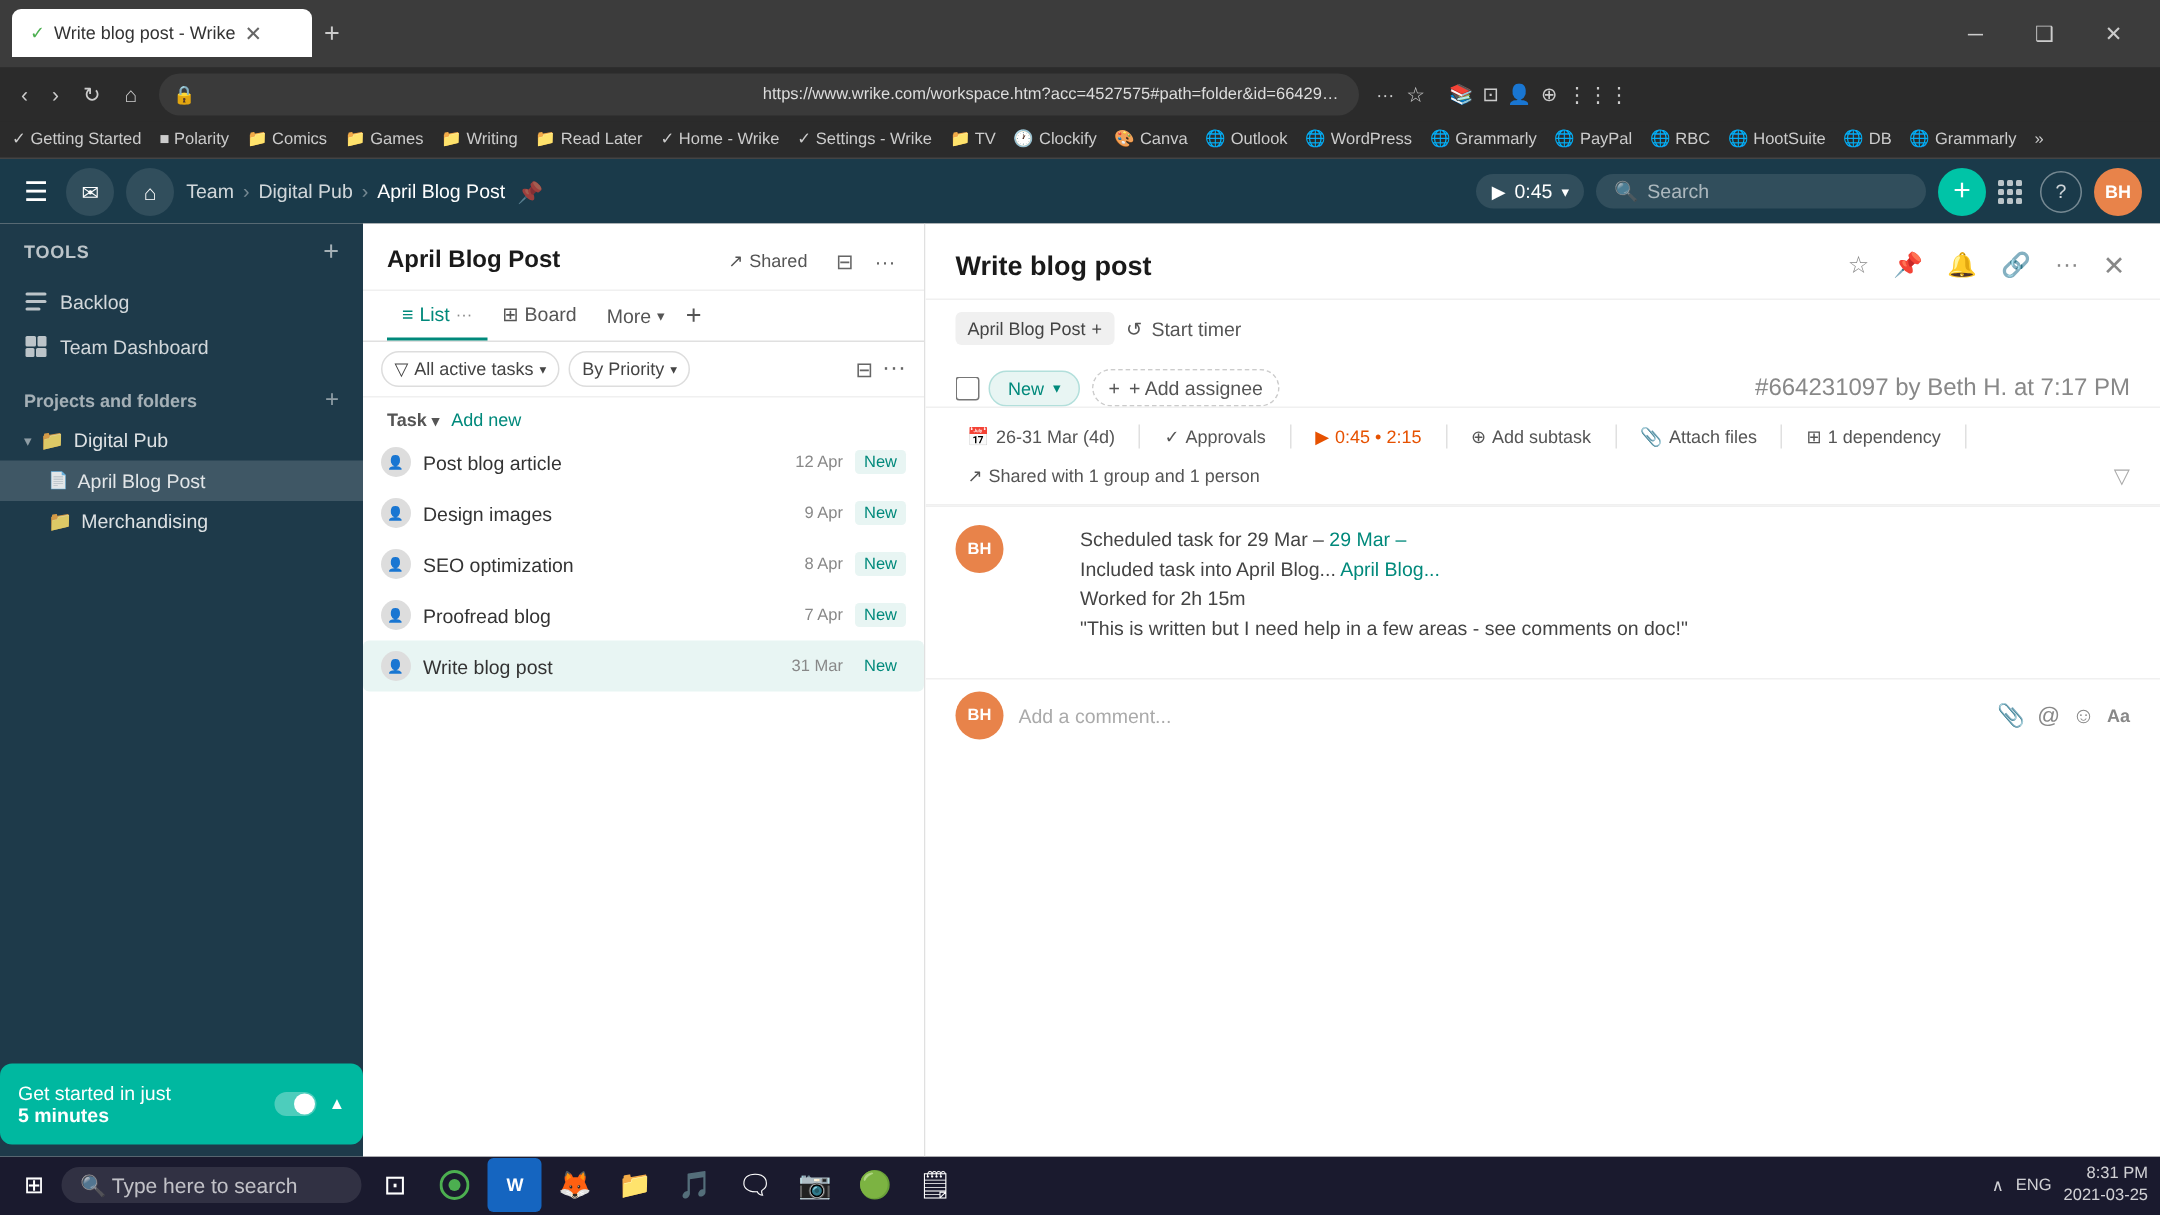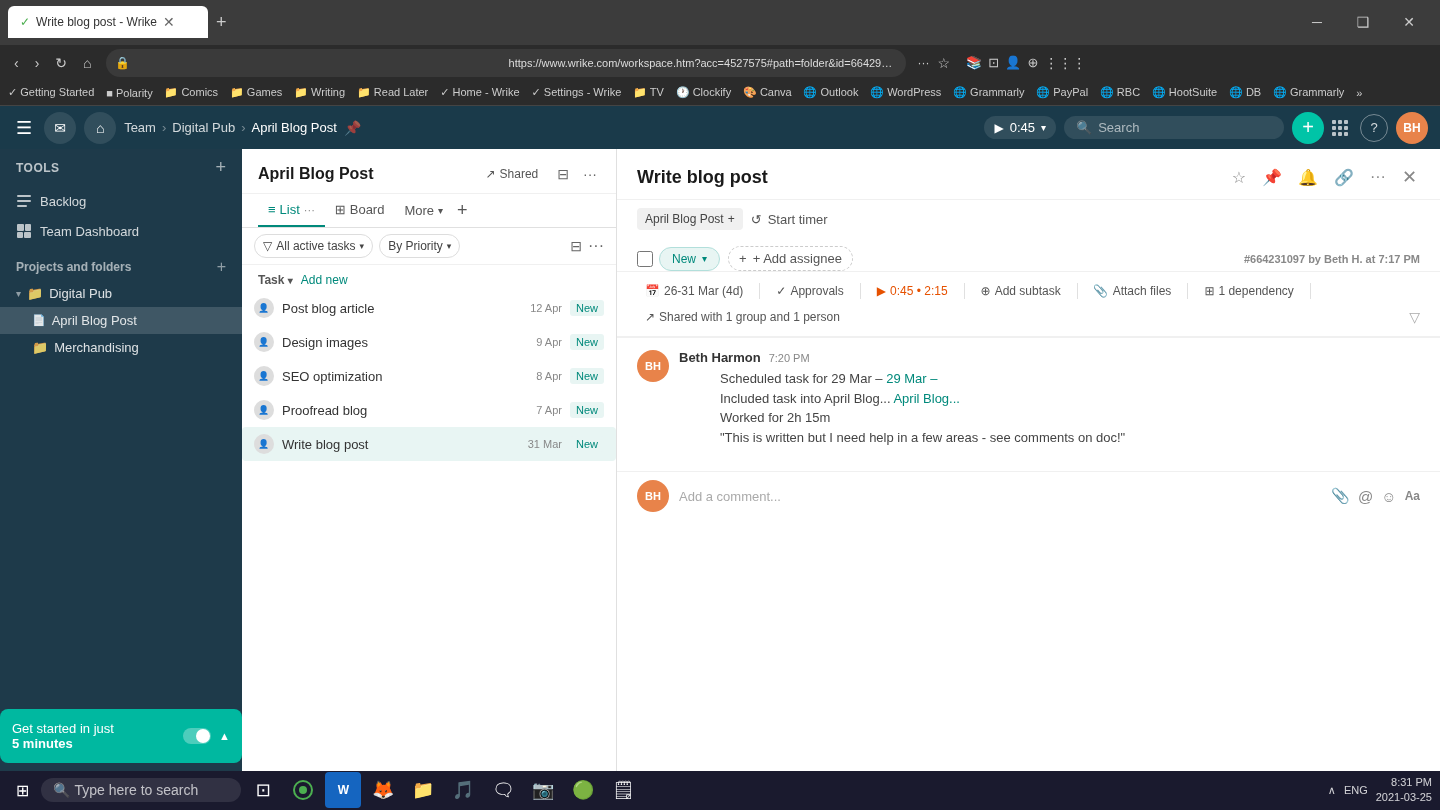--- a/index.html
+++ b/index.html
@@ -436,21 +436,21 @@
             <div class="status-btn">
               <span>New</span>
               <span style="font-size:10px;">▾</span>
             </div>
           </div>
           <div class="add-assignee-btn">
             <span>+</span>
             <span>+ Add assignee</span>
           </div>
           <div style="flex:1;"></div>
-          <span style="font-size:11px; color:#888;font-weight:bold;">
+          <span style="font-size:16px; color:#888;">
             <span>#664231097</span>
             <span>by Beth H. at 7:17 PM</span>
           </span>
         </div>
 
         <div class="task-toolbar">
           <div class="toolbar-item">
             <span>📅</span>
             <span>26-31 Mar (4d)</span>
           </div>
@@ -492,24 +492,20 @@
           <span style="color:#aaa; cursor:pointer; font-size:14px;">▽</span>
         </div>
 
 
         <div class="comment-section">
           <div class="comment-item">
             <div class="comment-avatar">
               <span>BH</span>
             </div>
             <div class="comment-body">
-              <div class="comment-header">
-                <span class="comment-author">Beth Harmon</span>
-                <span class="comment-time">7:20 PM</span>
-              </div>
               <div class="comment-text">
                 <span>Scheduled task for 29 Mar –</span>
                 <span class="comment-link"> 29 Mar –</span><br>
                 <span>Included task into April Blog...</span>
                 <span class="comment-link"> April Blog...</span><br>
                 <span>Worked for 2h 15m</span><br>
                 <span>"This is written but I need help in a few areas - see comments on doc!"</span>
               </div>
             </div>
           </div>

